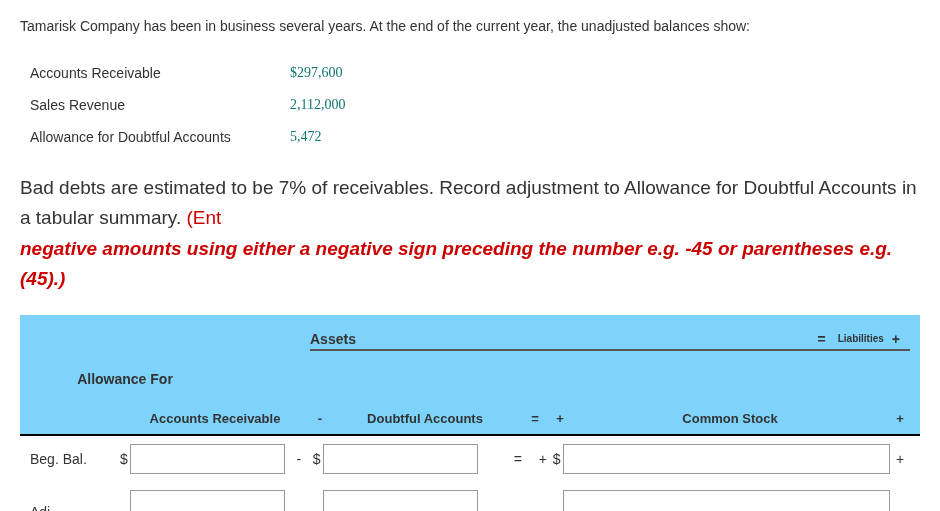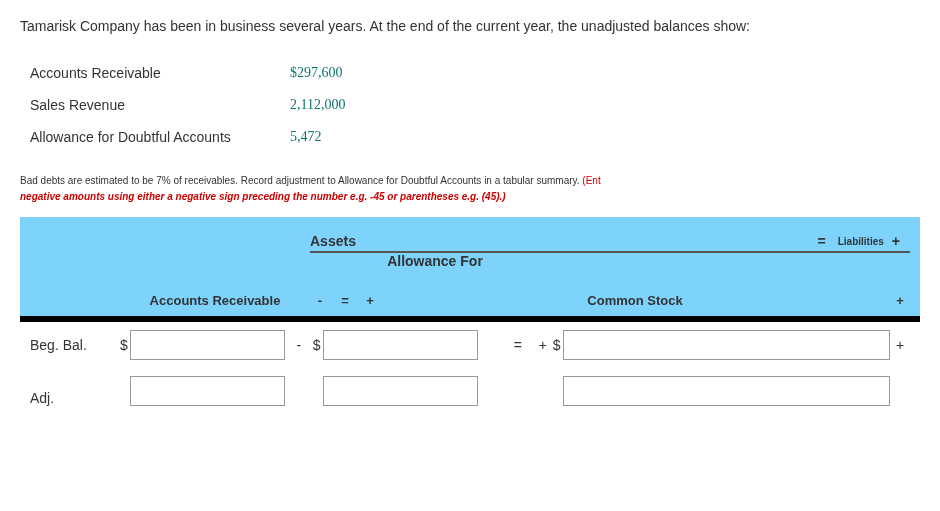--- a/index.html
+++ b/index.html
@@ -41,23 +41,23 @@
       color: #333;
     }
 
     .balance-value {
       font-size: 14px;
       color: #0f766e;
       font-family: Liberation Serif, serif;
     }
 
     .instruction-text {
-      font-size: 10px;
-      color: #333;
-      margin-bottom: 12px;
+      font-size: 19px;
+      color: #333;
+      margin-bottom: 20px;
       line-height: 1.6;
     }
 
     .instruction-text .red-bold {
       color: #cc0000;
       font-style: italic;
       font-weight: bold;
     }
 
     .instruction-text .red-normal {
@@ -165,21 +165,21 @@
       text-align: center;
       font-weight: bold;
     }
 
     
     .data-row {
       display: flex;
       align-items: center;
       padding: 8px 10px;
       background: #fff;
-      border-top: 6px solid #000000;
+      border-top: 2px solid #000000;
     }
 
     .row-label {
       width: 90px;
       font-size: 14px;
       color: #333;
     }
 
     .dollar-sign {
       font-size: 14px;
@@ -279,29 +279,30 @@
     <span class="assets-label">Assets</span>
     <div style="flex:1; display:flex; align-items:center; justify-content:flex-end; padding-right: 10px;">
       <span class="equals-sign">=</span>
       <span class="liabilities-label">Liabilities</span>
       <span class="plus-sign">+</span>
     </div>
   </div>
 
   <div style="margin: 0 10px 0 290px; height: 2px; background: #555; margin-bottom: 0;"></div>
 
-  <div style="display:flex; padding: 0 10px 0 10px;">
+  <div style="display:flex; padding: 20px 10px 0 10px; flex-direction: column;">
     <div style="width: 310px;"></div>
     <div style="width: 190px; text-align:center; font-size:14px; font-weight:bold; color:#333;">Allowance For</div>
   </div>
 
   <div class="col-header-row">
     <div class="col-row-label"></div>
     <div class="col-accounts-receivable col-label">Accounts Receivable</div>
     <div class="col-dash col-label">-</div>
+    <div class="col-allowance-container col-label">Doubtful Accounts</div>
     <div class="col-equals col-label">=</div>
     <div class="col-plus col-label">+</div>
     <div class="col-common-stock col-label">Common Stock</div>
     <div class="col-plus-end col-label">+</div>
   </div>
 
   <div class="data-row">
     <div class="row-label">Beg. Bal.</div>
     <span class="dollar-sign">$</span>
     <input type="text" class="input-field" aria-label="Beg. Bal. Accounts Receivable" style="">

